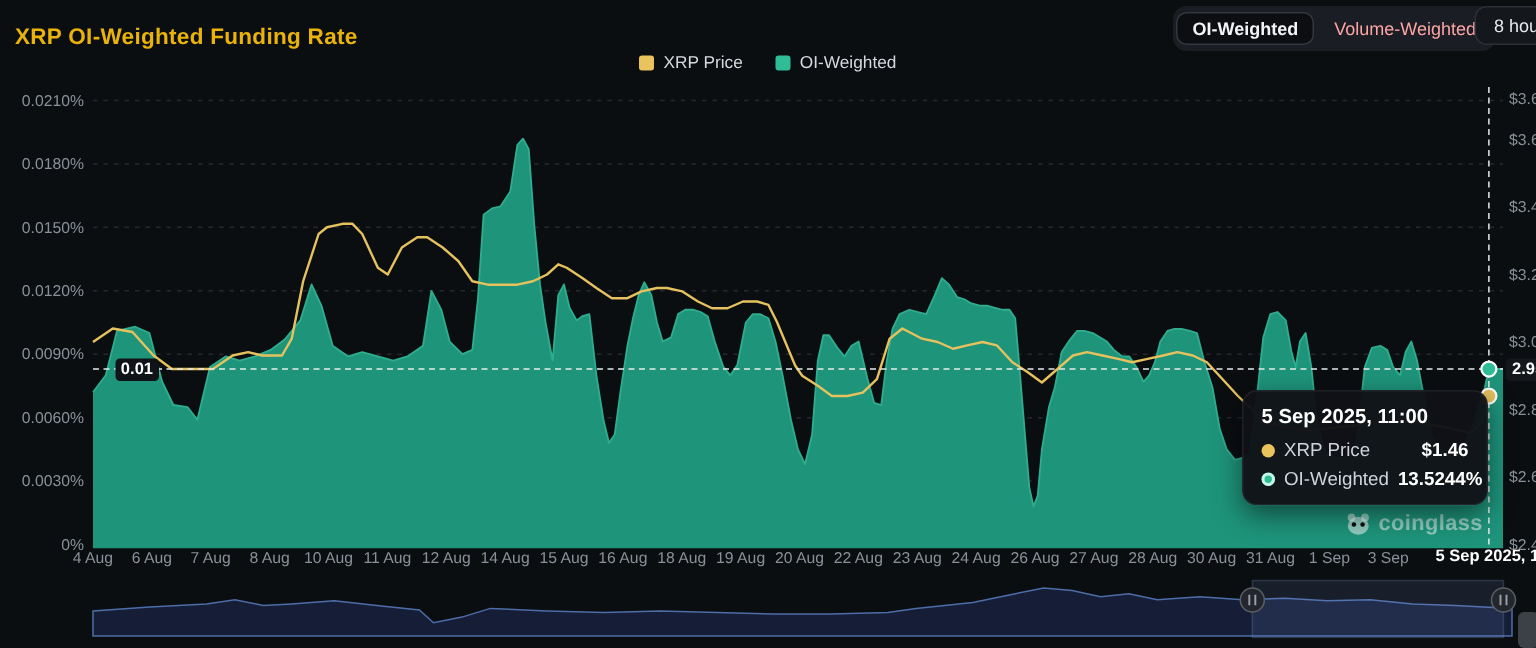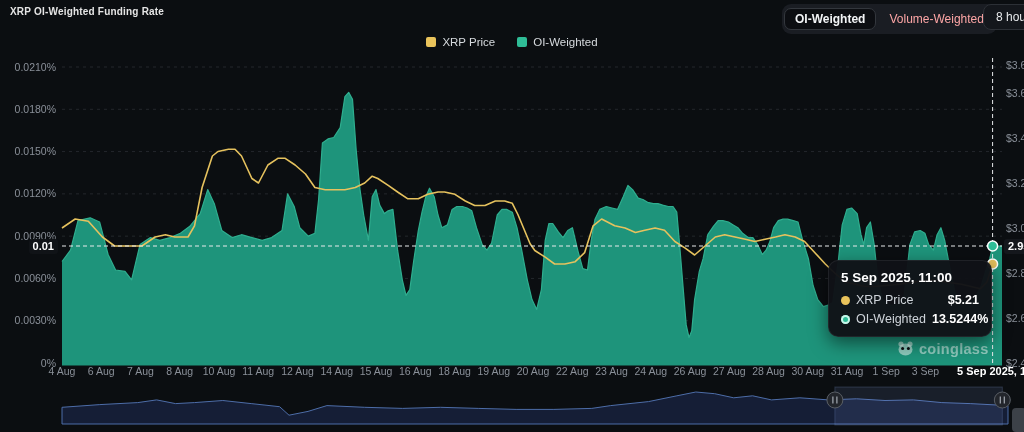--- a/index.html
+++ b/index.html
@@ -1,40 +1,40 @@
 <!DOCTYPE html>
 <html><head>
 <meta charset="utf-8">
 <style>
   html,body{margin:0;padding:0;background:#0b0e11;width:1024px;height:432px;overflow:hidden;
     font-family:"Liberation Sans",sans-serif;position:relative;}
   .abs{position:absolute;}
-  #title{left:10px;top:6px;font-size:10px;font-weight:700;color:#e5e5e5;letter-spacing:.2px;}
+  #title{left:10px;top:16px;font-size:15px;font-weight:700;color:#eab308;letter-spacing:.2px;}
   #seg{left:782px;top:4px;height:26px;background:#1a1d23;border-radius:9px;display:flex;align-items:center;padding:2px;gap:2px;}
   .seg-btn{font-size:12px;color:#fca5a5;padding:3px 10px;border-radius:7px;border:1px solid transparent;cursor:pointer;white-space:nowrap;}
   .seg-btn.active{background:#0c0e12;border-color:#33373d;color:#f2f4f6;font-weight:700;}
   #interval-btn{left:983px;top:4px;height:24px;background:#14171c;border:1px solid #2c3036;border-radius:8px;
     color:#e8eaec;font-size:12px;display:flex;align-items:center;padding:0 12px;white-space:nowrap;}
   #legend{left:0;right:0;top:36px;display:flex;justify-content:center;gap:22px;}
   .legend-item{display:flex;align-items:center;gap:6px;font-size:11.5px;color:#d6dade;cursor:pointer;}
   .legend-swatch{width:10px;height:10px;border-radius:2px;display:inline-block;}
   #chart-svg{left:0;top:0;}
   .ytag{position:absolute;font-size:11px;font-weight:700;color:#fff;background:#101317;border-radius:3px;padding:1px 4px;line-height:13px;}
-  #left-tag{top:239px;right:966px;}
+  #left-tag{top:239px;right:918px;}
   #right-tag{left:1004px;top:239px;background:#14171c;}
   #x-tag{left:957px;top:365px;font-size:11px;font-weight:700;color:#ffffff;white-space:nowrap;}
   #tooltip{left:828px;top:260px;width:164px;background:rgba(16,18,23,.97);border:1px solid rgba(255,255,255,.07);
     border-radius:10px;box-shadow:0 6px 18px rgba(0,0,0,.5);padding:9px 12px 10px;box-sizing:border-box;}
   #tooltip .tt-title{font-size:13.5px;font-weight:700;color:#fff;margin-bottom:8px;white-space:nowrap;}
   .tt-row{display:flex;align-items:center;gap:6px;margin-top:5px;}
   .tt-dot{width:9px;height:9px;border-radius:50%;flex:none;}
   .tt-dot.ring{box-shadow:inset 0 0 0 2px rgba(230,255,248,.85);}
   .tt-label{font-size:12.5px;color:#cfd4da;white-space:nowrap;}
   .tt-value{margin-left:auto;font-size:12.5px;font-weight:700;color:#fff;white-space:nowrap;}
-  #watermark{left:897px;top:341px;display:flex;align-items:flex-start;gap:5px;color:rgba(255,255,255,.5);
+  #watermark{left:897px;top:341px;display:flex;align-items:flex-end;gap:5px;color:rgba(255,255,255,.5);
     font-size:14.5px;font-weight:700;letter-spacing:.3px;}
 </style>
 </head>
 <body>
 
 <div class="abs" id="title">XRP OI-Weighted Funding Rate</div>
 <div class="abs" id="seg">
   <div class="seg-btn active">OI-Weighted</div>
   <div class="seg-btn">Volume-Weighted</div>
 </div>
@@ -147,20 +147,20 @@
     <circle cx="11.4" cy="7.6" r="1.5" fill="#0b0e11"></circle>
   </svg>
   <span>coinglass</span>
 </div>
 
 <div class="abs" id="tooltip">
   <div class="tt-title">5 Sep 2025, 11:00</div>
   <div class="tt-row">
     <span class="tt-dot" id="ttd0" style="background: rgb(233, 195, 91);"></span>
     <span class="tt-label">XRP Price</span>
-    <span class="tt-value">$5.21</span>
+    <span class="tt-value">$1.46</span>
   </div>
   <div class="tt-row">
     <span class="tt-dot ring" id="ttd1" style="background: rgb(47, 189, 151);"></span>
     <span class="tt-label">OI-Weighted</span>
     <span class="tt-value">13.5244%</span>
   </div>
 </div>
 
 </body></html>

